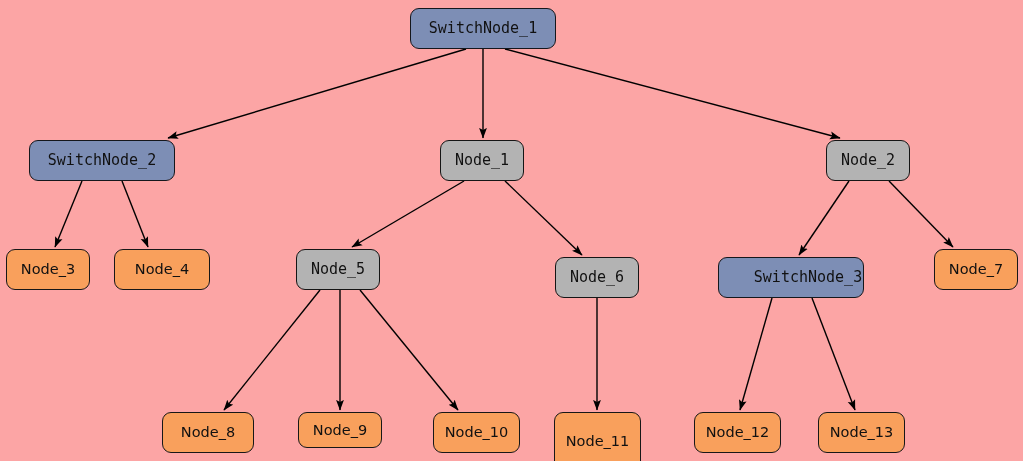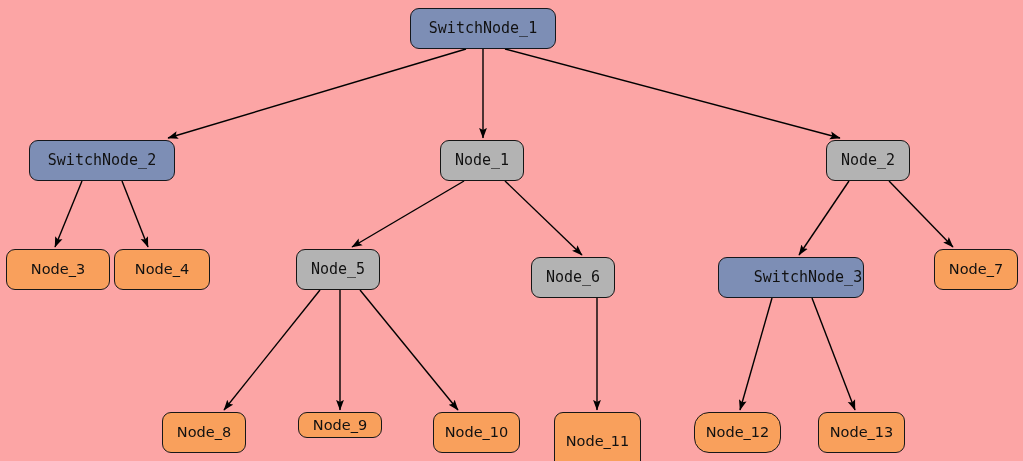--- a/index.html
+++ b/index.html
@@ -91,50 +91,50 @@
       </div>
       <div class="node switch" style="left: 29px; top: 140px; width: 146px; height: 41px;">
         <span class="node-label">SwitchNode_2</span>
       </div>
       <div class="node plain" style="left: 440px; top: 140px; width: 84px; height: 41px;">
         <span class="node-label">Node_1</span>
       </div>
       <div class="node plain" style="left: 826px; top: 140px; width: 84px; height: 41px;">
         <span class="node-label">Node_2</span>
       </div>
-      <div class="node leaf" style="left: 6px; top: 249px; width: 104px; height: 41px;">
+      <div class="node leaf" style="left: 6px; top: 249px; width: 84px; height: 41px;">
         <span class="node-label">Node_3</span>
       </div>
       <div class="node leaf" style="left: 114px; top: 249px; width: 96px; height: 41px;">
         <span class="node-label">Node_4</span>
       </div>
       <div class="node plain" style="left: 296px; top: 249px; width: 84px; height: 41px; justify-content: center;">
         <span class="node-label">Node_5</span>
       </div>
-      <div class="node plain" style="left: 531px; top: 257px; width: 84px; height: 41px;">
+      <div class="node plain" style="left: 555px; top: 257px; width: 84px; height: 41px;">
         <span class="node-label">Node_6</span>
       </div>
       <div class="node switch" style="left: 718px; top: 257px; width: 146px; height: 41px; padding-left: 34px;">
         <span class="node-label">SwitchNode_3</span>
       </div>
       <div class="node leaf" style="left: 934px; top: 249px; width: 84px; height: 41px;">
         <span class="node-label">Node_7</span>
       </div>
-      <div class="node leaf" style="left: 162px; top: 412px; width: 84px; height: 41px;">
+      <div class="node leaf" style="left: 162px; top: 412px; width: 92px; height: 41px;">
         <span class="node-label">Node_8</span>
       </div>
-      <div class="node leaf" style="left: 298px; top: 412px; width: 84px; height: 26px;">
+      <div class="node leaf" style="left: 298px; top: 412px; width: 84px; height: 36px;">
         <span class="node-label">Node_9</span>
       </div>
       <div class="node leaf" style="left: 433px; top: 412px; width: 87px; height: 41px;">
         <span class="node-label">Node_10</span>
       </div>
       <div class="node leaf" style="left: 554px; top: 412px; width: 87px; height: 58px;">
         <span class="node-label">Node_11</span>
       </div>
-      <div class="node leaf" style="left: 694px; top: 412px; width: 87px; height: 41px; border-radius: 15px;">
+      <div class="node leaf" style="left: 694px; top: 412px; width: 87px; height: 41px;">
         <span class="node-label">Node_12</span>
       </div>
       <div class="node leaf" style="left: 818px; top: 412px; width: 87px; height: 41px;">
         <span class="node-label">Node_13</span>
       </div>
     </div>
 </div>
 
 </body></html>

